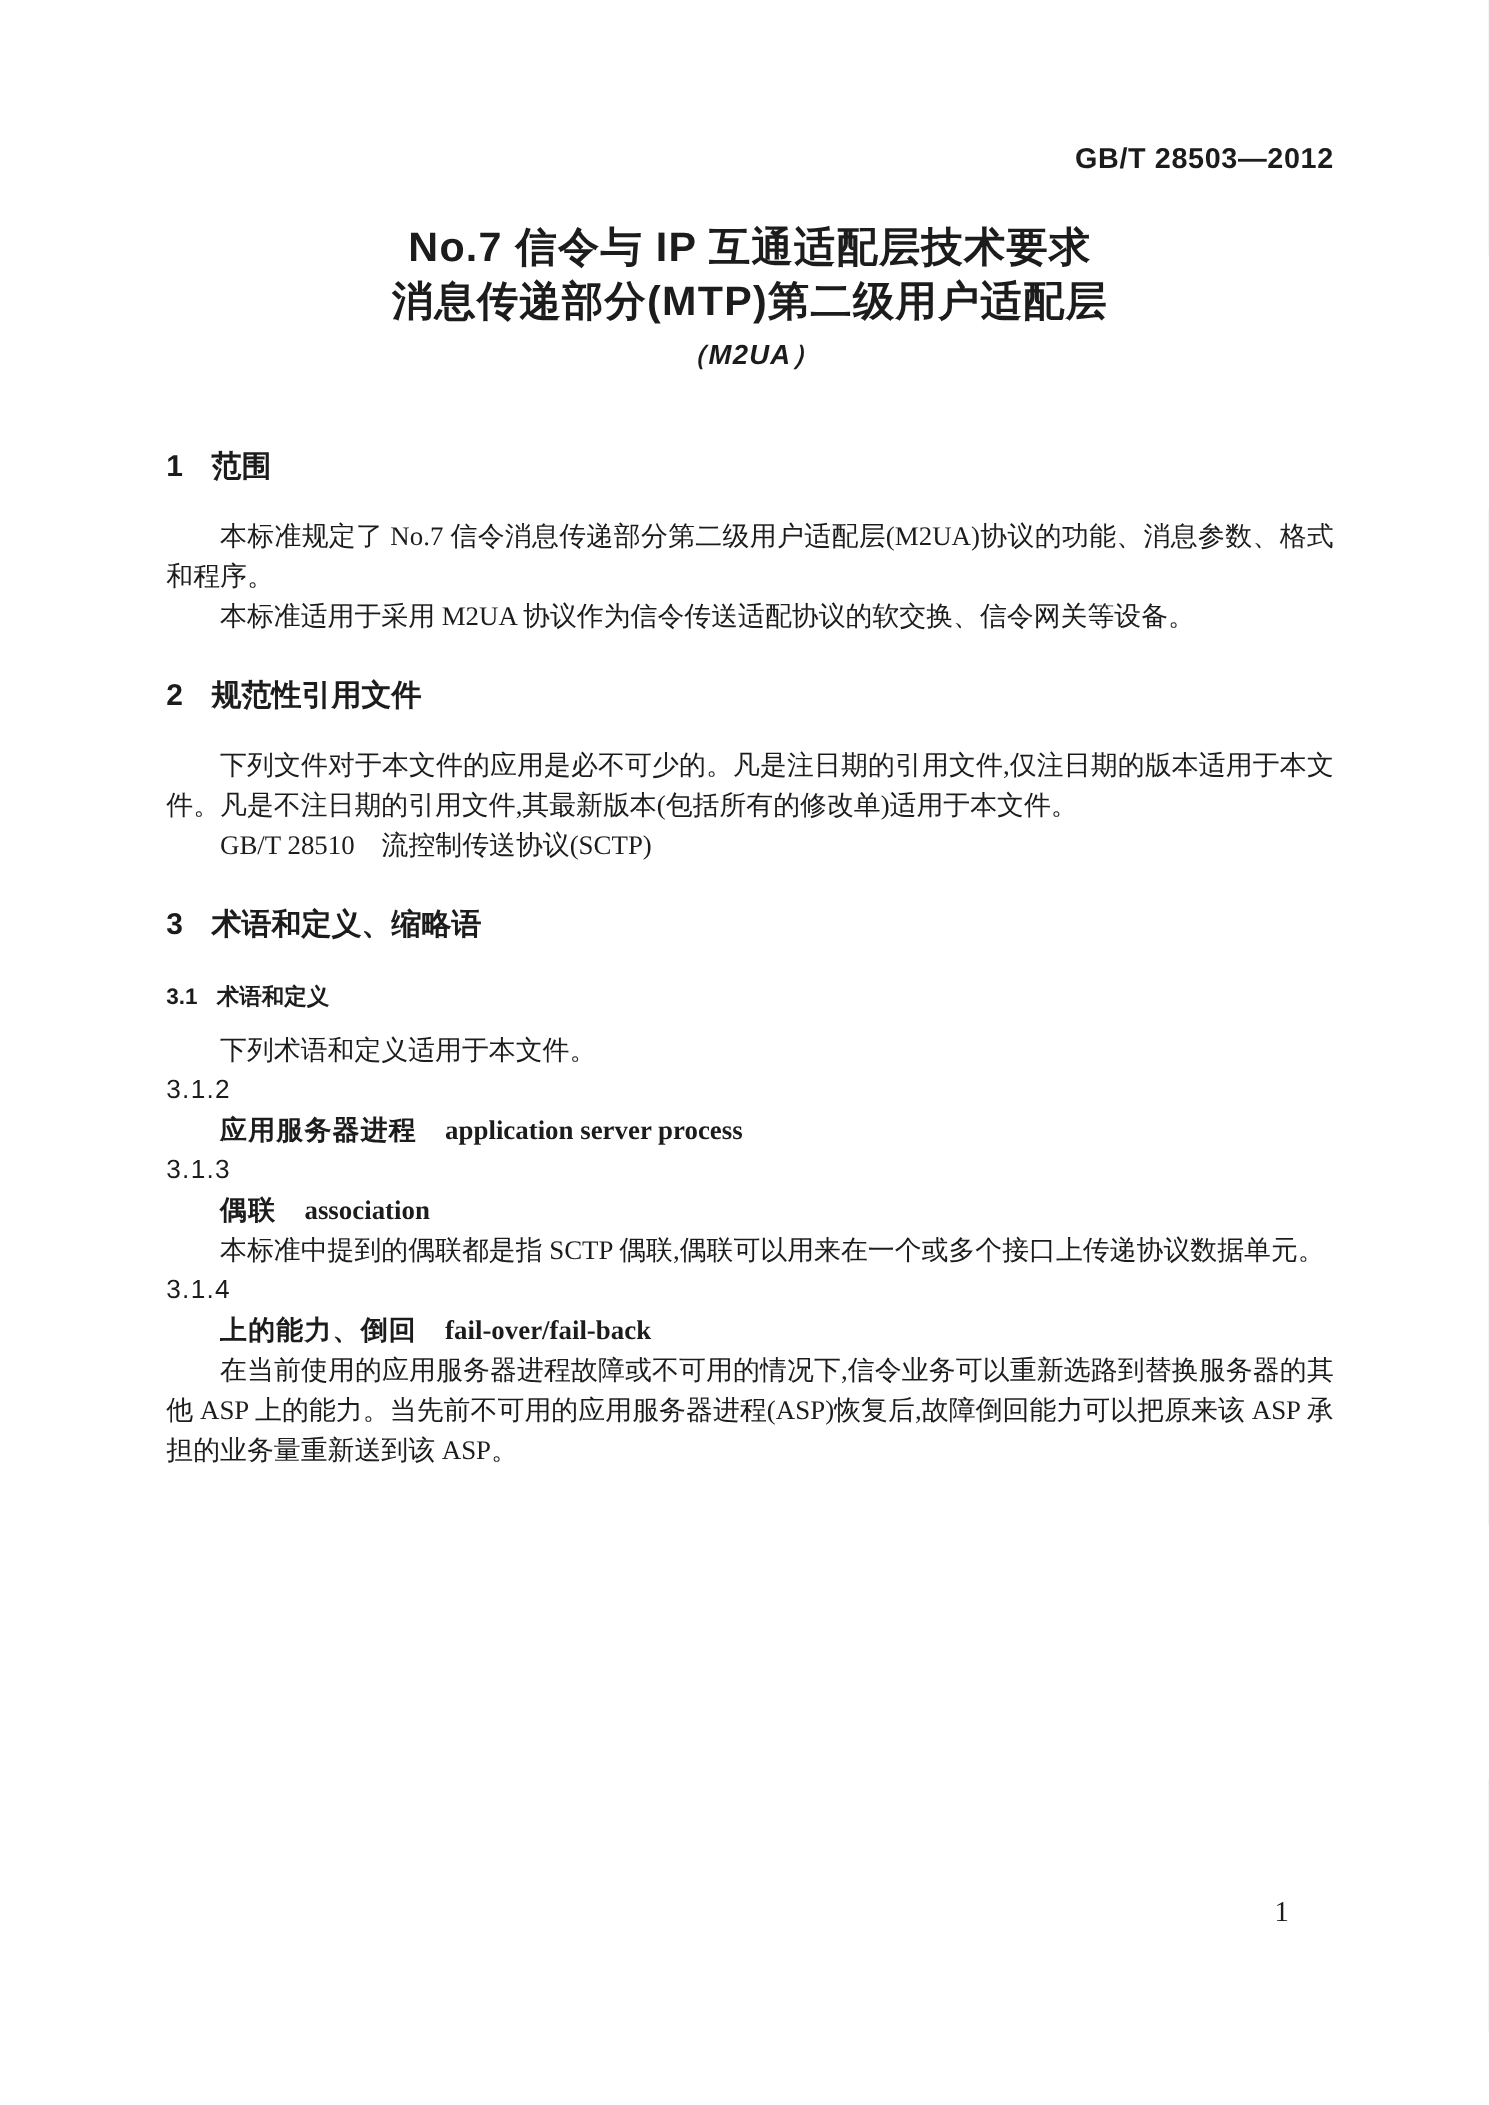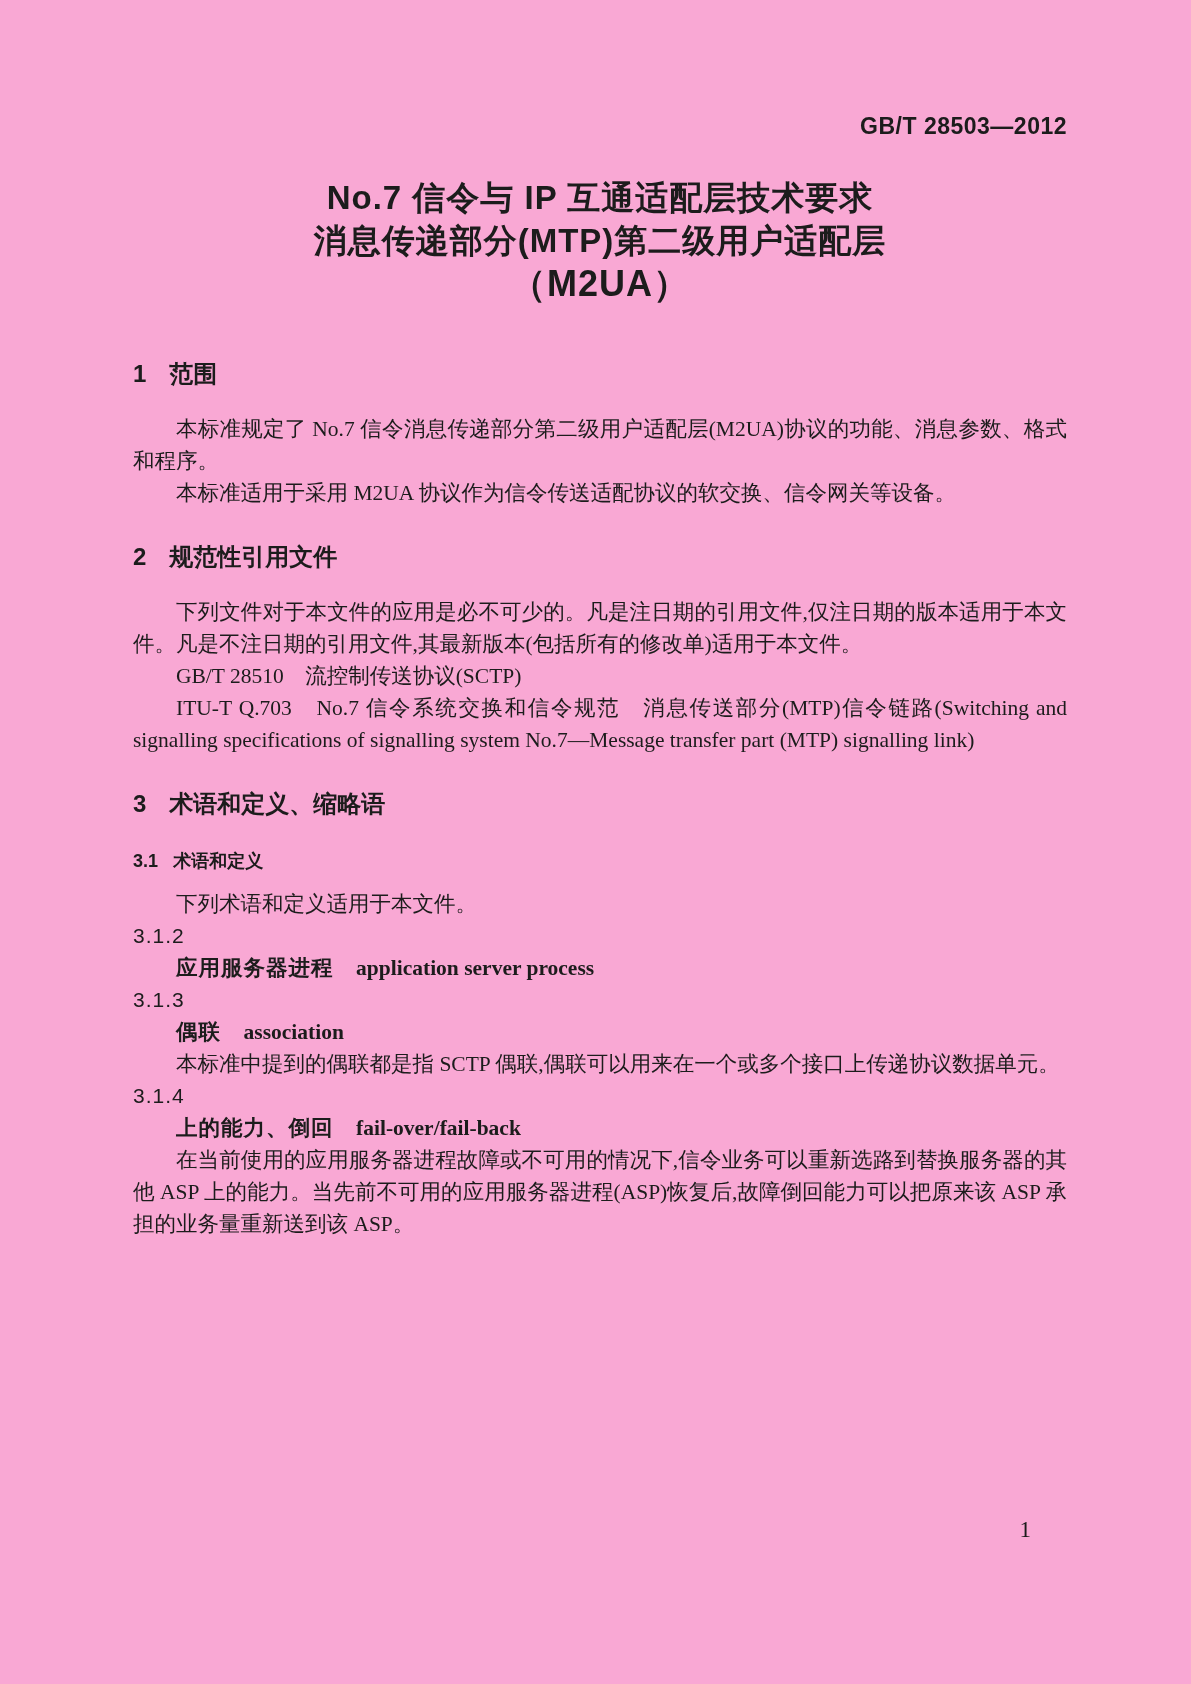--- a/index.html
+++ b/index.html
@@ -1,21 +1,21 @@
 <!DOCTYPE html>
 <html><head>
 <meta charset="utf-8">
 <style>
   html, body { margin: 0; padding: 0; background: #e8e8e8; }
   .page {
     position: relative;
     width: 1191px;
     height: 1684px;
     margin: 0 auto;
-    background: #f9a8d4;
+    background: #ffffff;
     color: #1c1c1c;
     font-family: "Liberation Serif", "DejaVu Serif", serif;
     font-size: 21.5px;
     line-height: 32px;
     overflow: hidden;
   }
   .content {
     position: absolute;
     left: 133px;
     top: 0;
@@ -35,23 +35,24 @@
     text-align: center;
     font-family: "Liberation Sans", "DejaVu Sans", sans-serif;
     font-weight: bold;
   }
   .title-main {
     font-size: 33px;
     line-height: 43px;
     letter-spacing: 1px;
   }
   .title-sub {
-    font-size: 36px;
+    font-size: 22px;
     line-height: 44px;
     letter-spacing: 1px;
+    font-style: italic;
   }
   .s-heading {
     font-family: "Liberation Sans", "DejaVu Sans", sans-serif;
     font-weight: bold;
     font-size: 24px;
     line-height: 32px;
     margin: 32px 0 23px 0;
   }
   .s-heading.first {
     margin-top: 52px;
@@ -119,21 +120,20 @@
       <span class="h-num">1</span><span>范围</span>
     </div>
     <p class="para">本标准规定了 No.7 信令消息传递部分第二级用户适配层(M2UA)协议的功能、消息参数、格式和程序。</p>
     <p class="para">本标准适用于采用 M2UA 协议作为信令传送适配协议的软交换、信令网关等设备。</p>
 
     <div class="s-heading">
       <span class="h-num">2</span><span>规范性引用文件</span>
     </div>
     <p class="para">下列文件对于本文件的应用是必不可少的。凡是注日期的引用文件,仅注日期的版本适用于本文件。凡是不注日期的引用文件,其最新版本(包括所有的修改单)适用于本文件。</p>
     <p class="para">GB/T 28510　流控制传送协议(SCTP)</p>
-    <p class="para">ITU-T Q.703　No.7 信令系统交换和信令规范　消息传送部分(MTP)信令链路(Switching and signalling specifications of signalling system No.7—Message transfer part (MTP) signalling link)</p>
 
     <div class="s-heading">
       <span class="h-num">3</span><span>术语和定义、缩略语</span>
     </div>
 
     <div class="sub-heading">
       <span class="h-num">3.1</span><span>术语和定义</span>
     </div>
     <p class="para">下列术语和定义适用于本文件。</p>
 

